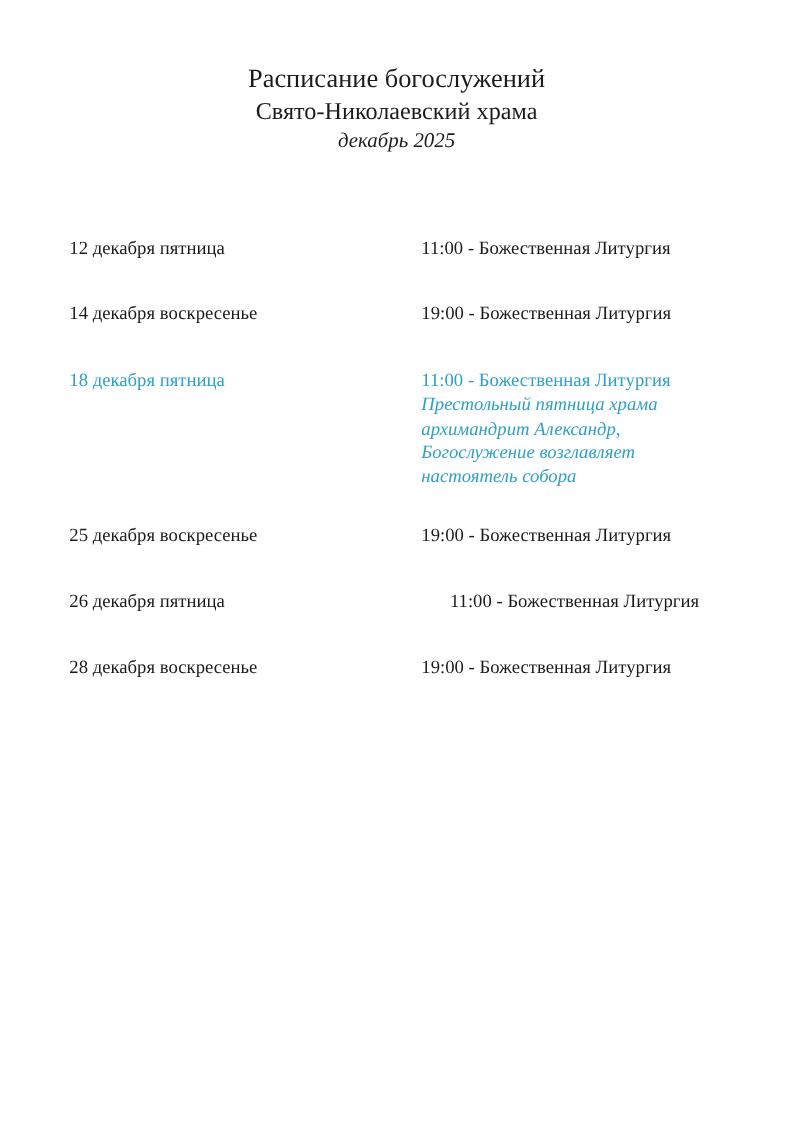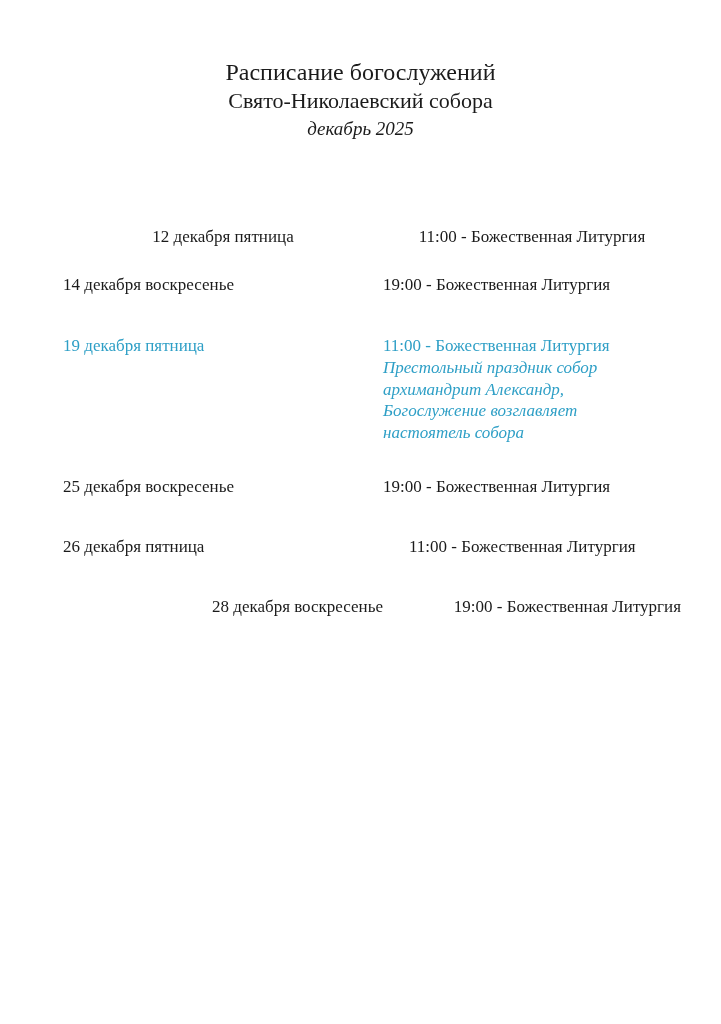--- a/index.html
+++ b/index.html
@@ -73,61 +73,61 @@
     color: var(--accent, #2E9FC6);
   }
 </style>
 </head>
 <body>
 
 <div class="page" style="--accent: #2E9FC6;">
 
   <div class="header">
     <div class="doc-title">Расписание богослужений</div>
-    <div class="doc-subtitle">Свято-Николаевский собора</div>
+    <div class="doc-subtitle">Свято-Николаевский храма</div>
     <div class="doc-period">декабрь 2025</div>
   </div>
 
   <div class="rows">
-    <div class="row" style="top: 226px; text-align: center;">
+    <div class="row" style="top: 215px;">
       <div class="date-cell">12 декабря пятница</div>
       <div class="service-cell">
         <span>11:00 - Божественная Литургия</span>
       </div>
     </div>
 
     <div class="row" style="top: 274px;">
       <div class="date-cell">14 декабря воскресенье</div>
       <div class="service-cell">
         <span>19:00 - Божественная Литургия</span>
       </div>
     </div>
 
     <div class="row highlight" style="top: 335px;">
-      <div class="date-cell">19 декабря пятница</div>
+      <div class="date-cell">18 декабря пятница</div>
       <div class="service-cell">
         <span>11:00 - Божественная Литургия</span>
-      <span class="note-line">Престольный праздник собор</span><span class="note-line">архимандрит Александр,</span><span class="note-line">Богослужение возглавляет</span><span class="note-line">настоятель собора</span></div>
+      <span class="note-line">Престольный пятница храма</span><span class="note-line">архимандрит Александр,</span><span class="note-line">Богослужение возглавляет</span><span class="note-line">настоятель собора</span></div>
     </div>
 
     <div class="row" style="top: 476px;">
       <div class="date-cell">25 декабря воскресенье</div>
       <div class="service-cell">
         <span>19:00 - Божественная Литургия</span>
       </div>
     </div>
 
     <div class="row" style="top: 536px; gap: 26px;">
       <div class="date-cell">26 декабря пятница</div>
       <div class="service-cell">
         <span>11:00 - Божественная Литургия</span>
       </div>
     </div>
 
-    <div class="row" style="top: 596px; text-align: right;">
+    <div class="row" style="top: 596px;">
       <div class="date-cell">28 декабря воскресенье</div>
       <div class="service-cell">
         <span>19:00 - Божественная Литургия</span>
       </div>
     </div>
   </div>
 
 </div>
 
 </body></html>

